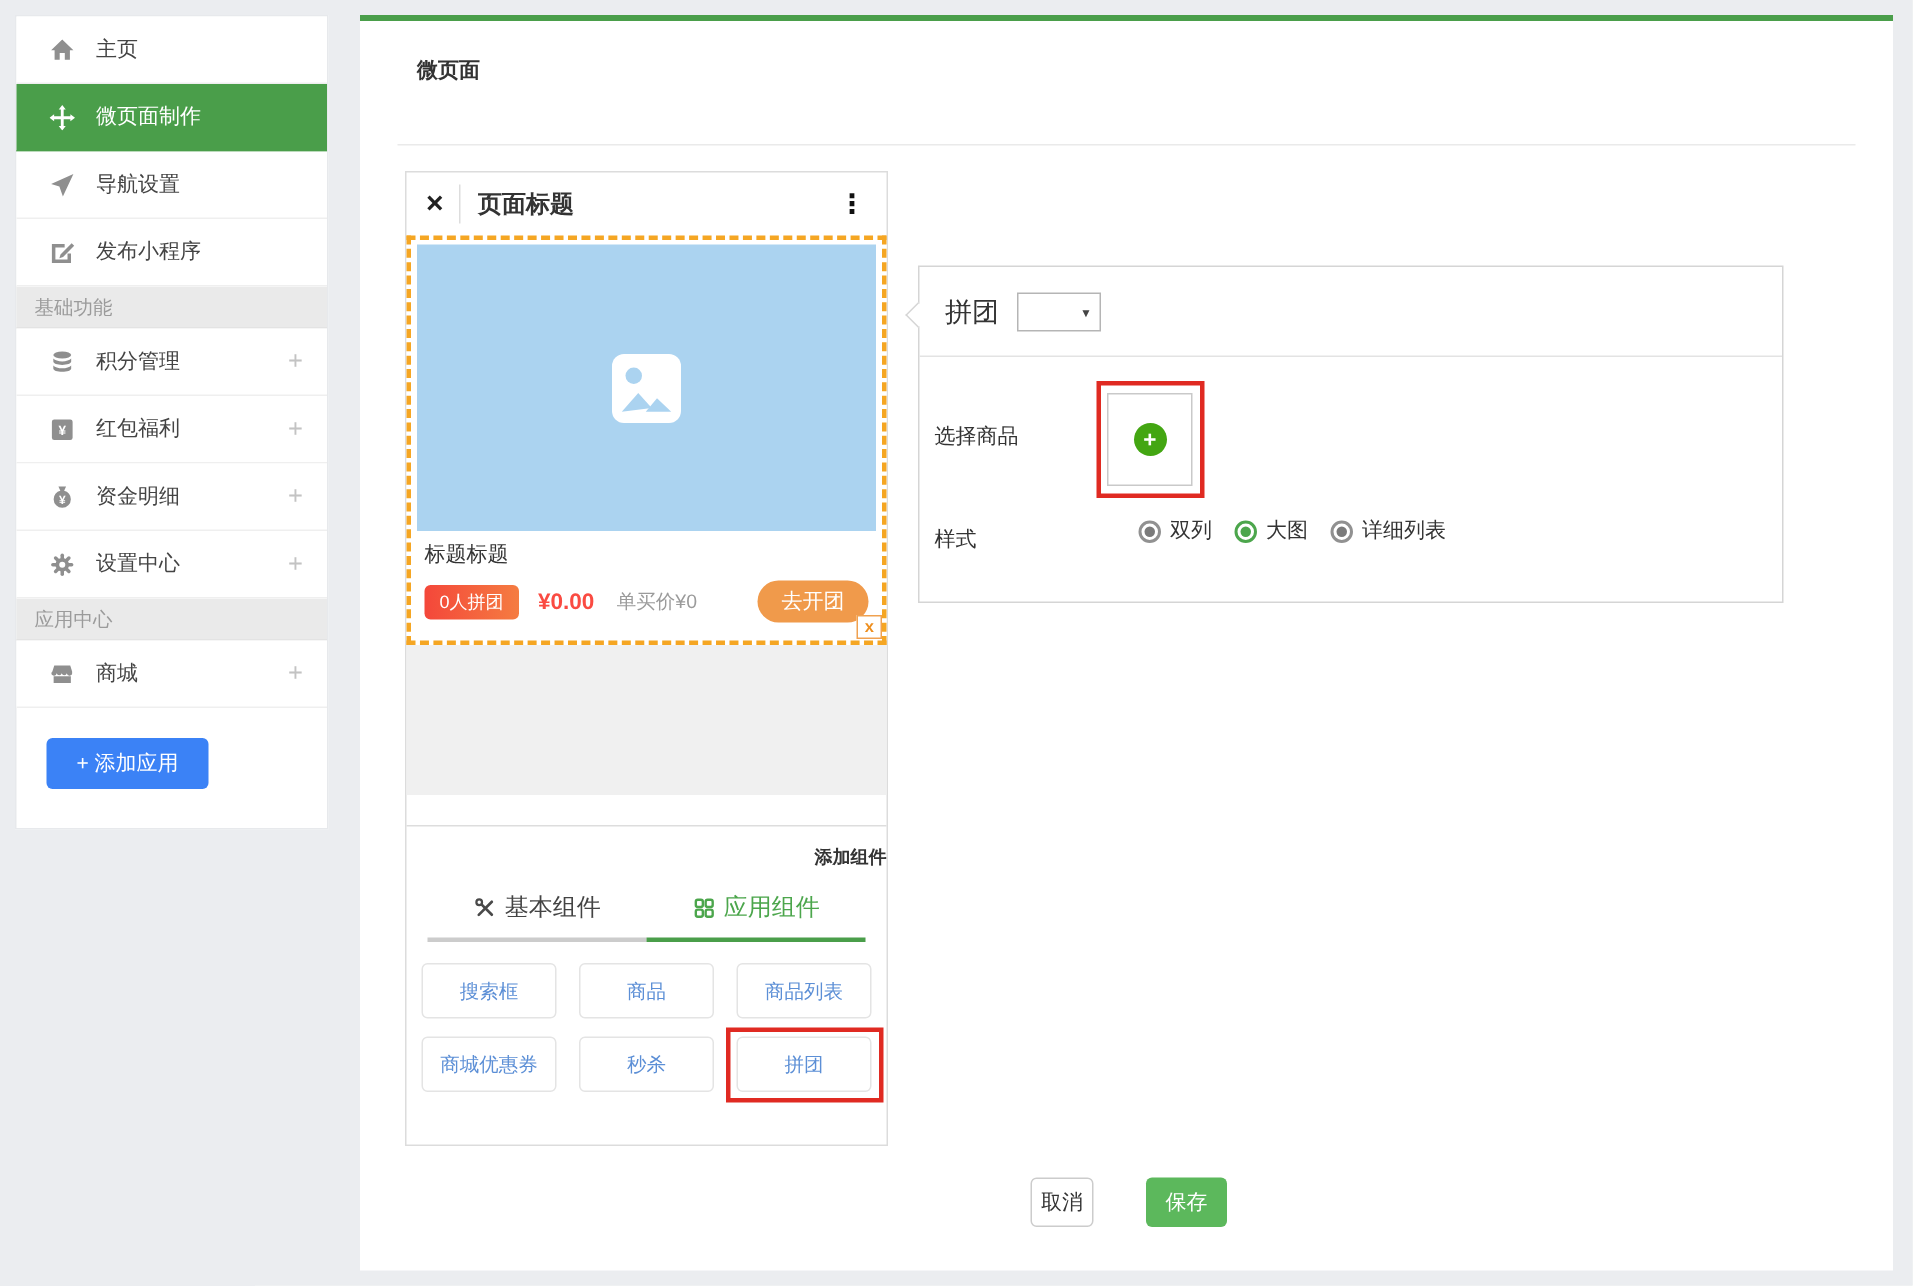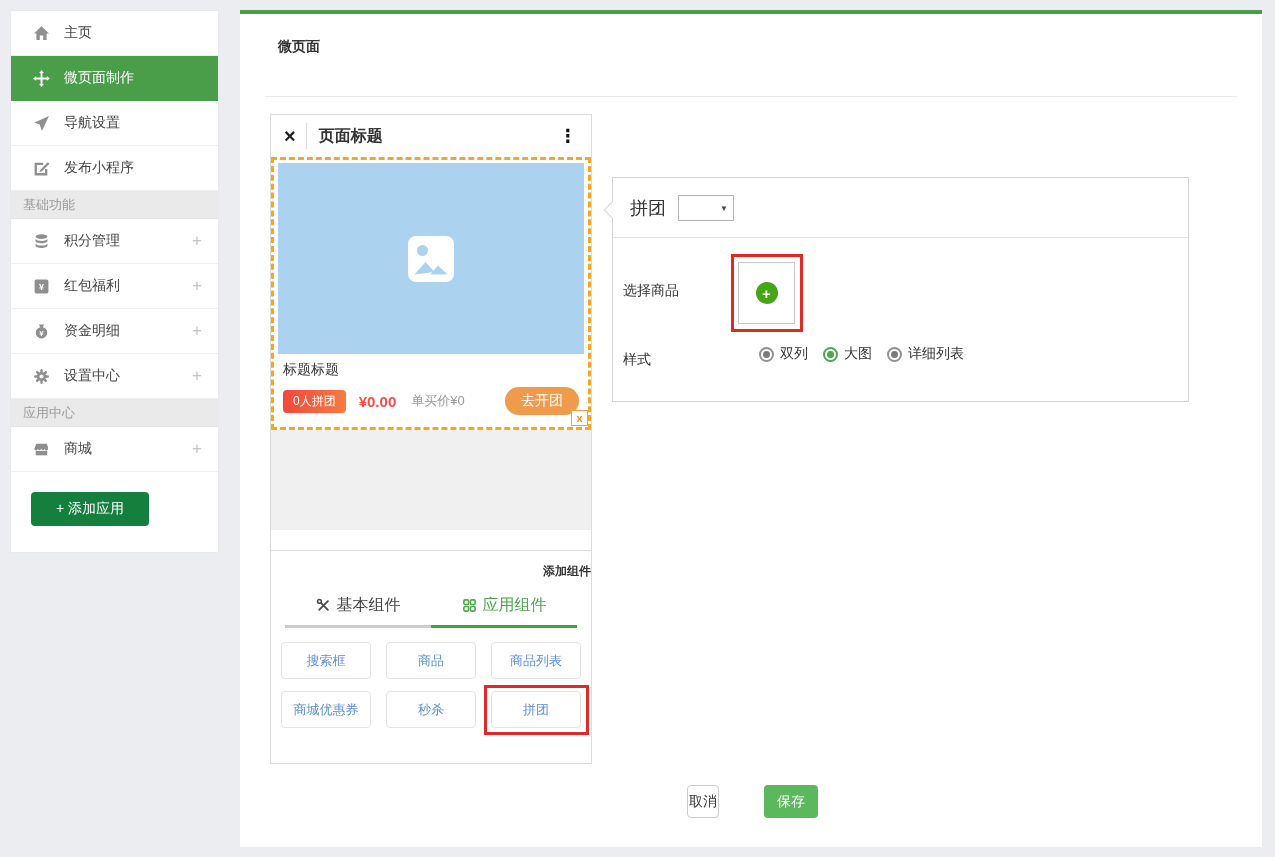--- a/index.html
+++ b/index.html
@@ -11,21 +11,21 @@
   .sidebar { position:absolute; left:10px; top:10px; width:209px; height:543px; background:#fff; border:1px solid #e7e9ec; }
   .sb-item { position:relative; display:flex; align-items:center; height:45px; padding-left:22px; gap:14px;
              border-bottom:1px solid #efefef; color:#444; font-size:14px; cursor:pointer; background:#fff; }
   .sb-item svg { width:17px; height:17px; fill:#8f8f8f; flex:none; }
   .sb-item.active { background:#4a9e4a; color:#fff; border-bottom-color:#4a9e4a; }
   .sb-item.active svg { fill:#fff; }
   .sb-plus { position:absolute; right:16px; color:#c3c3c3; font-size:17px; font-weight:300; }
   .sb-section { height:28px; line-height:28px; background:#eaeaea; color:#9b9b9b; font-size:13px; padding-left:12px;
                 border-bottom:1px solid #e3e3e3; }
   .sb-footer { padding:20px 0 0 20px; }
-  .add-app { width:118px; height:34px; background:#15803d; color:#fff; border:none; border-radius:4px; font-size:14px; cursor:pointer; }
+  .add-app { width:108px; height:34px; background:#3b82f6; color:#fff; border:none; border-radius:4px; font-size:14px; cursor:pointer; }
 
   
   .main { position:absolute; left:240px; top:10px; width:1022px; height:837px; background:#fff; border-top:4px solid #4a9e4a; }
   .page-title { position:absolute; left:38px; top:24px; font-size:14px; color:#333; }
   .title-divider { position:absolute; left:25px; right:25px; top:82px; border-top:1px solid #eaeaea; }
 
   
   .phone { position:absolute; left:30px; top:100px; width:322px; height:650px; border:1px solid #dcdcdc; background:#fff; }
   .phone-header { position:relative; height:42px; display:flex; align-items:center; }
   .ph-close { margin-left:13px; font-size:20px; font-weight:700; color:#222; line-height:1; cursor:pointer; }
@@ -78,21 +78,21 @@
                  display:flex; align-items:center; justify-content:center; line-height:1; }
   .style-row { position:absolute; left:146px; top:167px; display:flex; align-items:center; gap:15px; }
   .radio-opt { display:flex; align-items:center; gap:6px; font-size:14px; color:#333; cursor:pointer; }
   .radio { width:15px; height:15px; border-radius:50%; border:2px solid #919191; background:#fff;
            display:flex; align-items:center; justify-content:center; flex:none; }
   .radio::after { content:""; width:7px; height:7px; border-radius:50%; background:#7b7b7b; }
   .radio.selected { border-color:#4ca64c; }
   .radio.selected::after { background:#4ca64c; }
 
   
-  .footer-cancel { position:absolute; left:447px; top:771px; width:32px; height:33px; background:#fff; border:1px solid #ccc;
+  .footer-cancel { position:absolute; left:447px; top:771px; width:42px; height:33px; background:#fff; border:1px solid #ccc;
                    border-radius:4px; font-size:14px; color:#333; cursor:pointer; font-family:inherit; }
   .footer-save { position:absolute; left:524px; top:771px; width:54px; height:33px; background:#5cb85c; border:none;
                  border-radius:4px; font-size:14px; color:#fff; cursor:pointer; font-family:inherit; }
 </style>
 </head>
 <body>
 
 <div class="stage">
 
   <nav class="sidebar">

